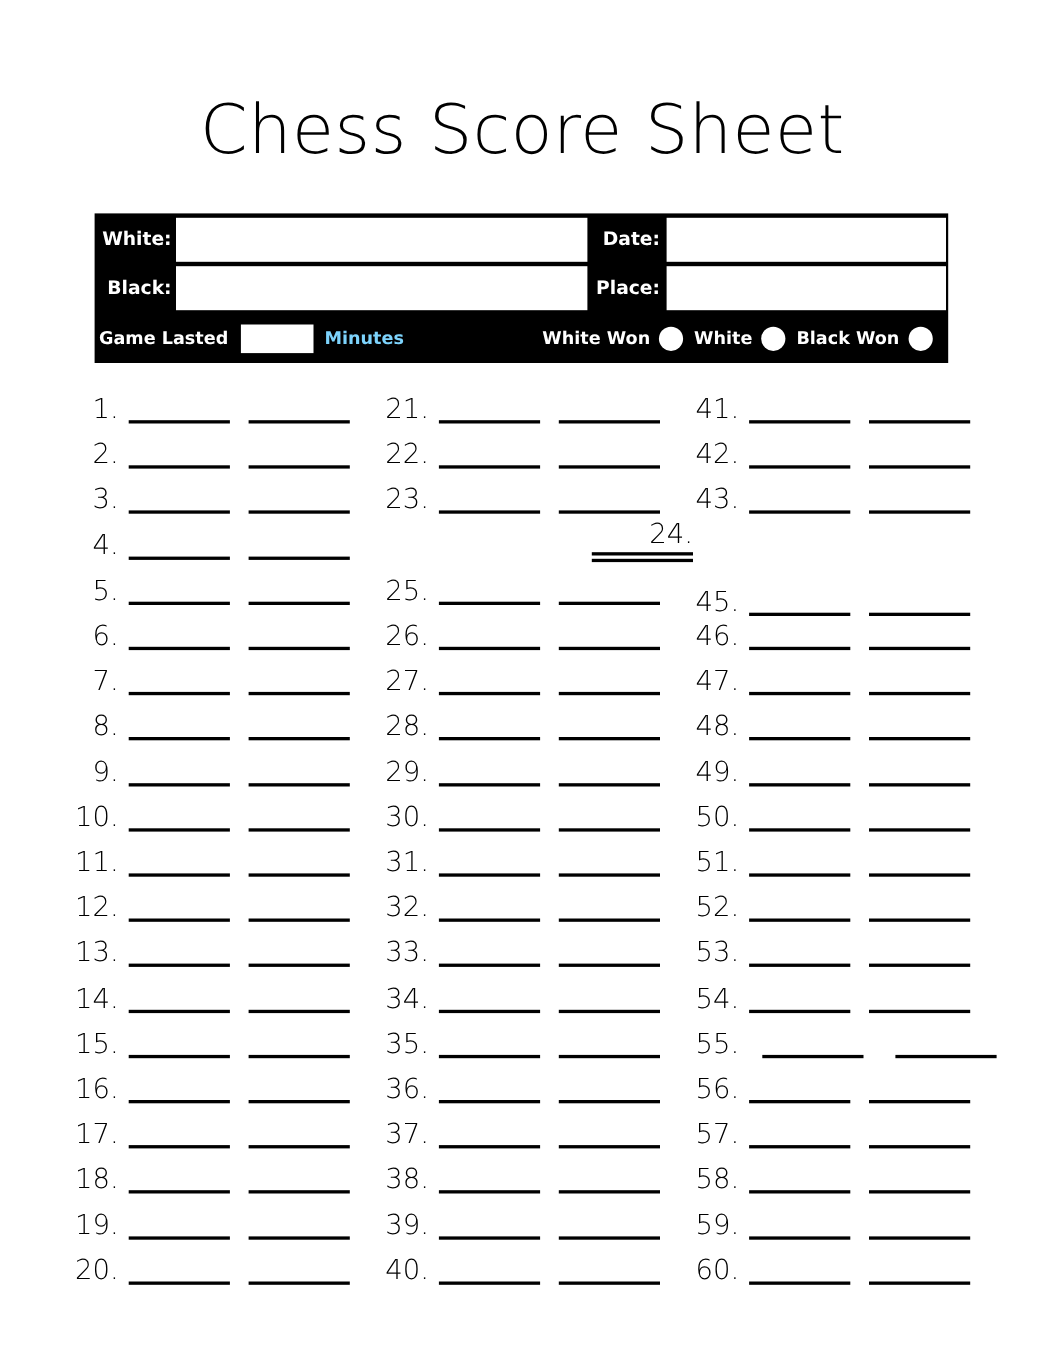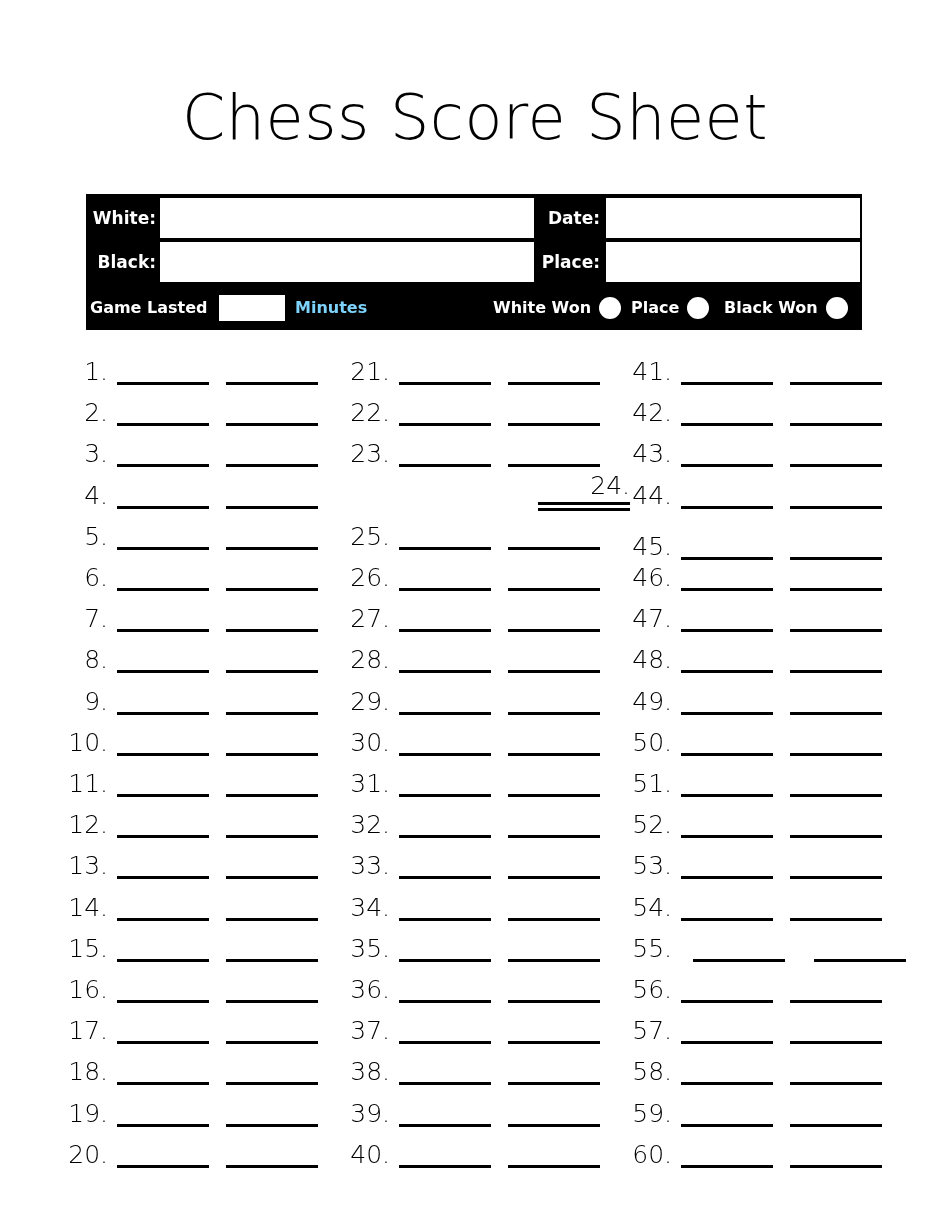--- a/index.html
+++ b/index.html
@@ -237,21 +237,21 @@
     <span class="game-lasted-label">Game Lasted</span>
     <input class="minutes-box" type="text" value="" style="">
     <span class="minutes-label">Minutes</span>
 
     <div class="result-opt opt-white">
       <span class="opt-text">White  Won</span>
       <span class="radio-dot"></span>
     </div>
 
     <div class="result-opt opt-draw">
-      <span class="opt-text">Place</span>
+      <span class="opt-text">White</span>
       <span class="radio-dot"></span>
     </div>
 
     <div class="result-opt opt-black">
       <span class="opt-text">Black Won</span>
       <span class="radio-dot"></span>
     </div>
   </div>
 </div>
 
@@ -469,25 +469,20 @@
       <div class="move-row" style="top: 41.2px;">
         <span class="move-num">42.</span>
         <span class="move-line line-white"></span>
         <span class="move-line line-black"></span>
       </div>
       <div class="move-row" style="top: 82.4px;">
         <span class="move-num">43.</span>
         <span class="move-line line-white"></span>
         <span class="move-line line-black"></span>
       </div>
-      <div class="move-row" style="top: 123.6px;">
-        <span class="move-num">44.</span>
-        <span class="move-line line-white"></span>
-        <span class="move-line line-black"></span>
-      </div>
       <div class="move-row" style="top: 175px;">
         <span class="move-num">45.</span>
         <span class="move-line line-white"></span>
         <span class="move-line line-black"></span>
       </div>
       <div class="move-row" style="top: 206px;">
         <span class="move-num">46.</span>
         <span class="move-line line-white"></span>
         <span class="move-line line-black"></span>
       </div>

